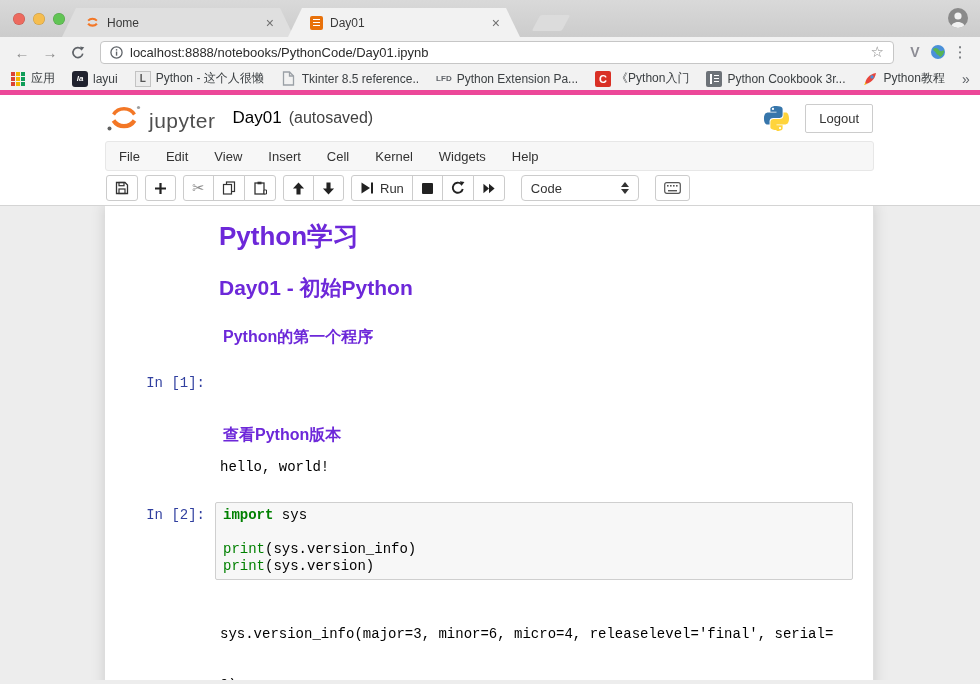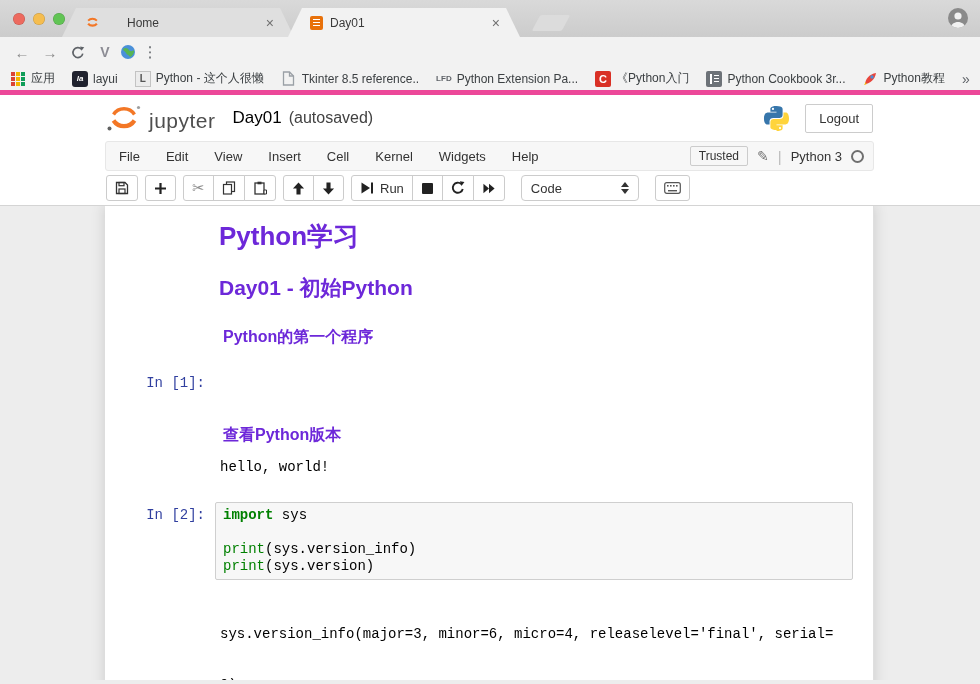--- a/index.html
+++ b/index.html
@@ -13,21 +13,21 @@
   
   .tabstrip { height: 37px; background: linear-gradient(#d9d9d9,#cccccc); position: relative;
               display: flex; align-items: flex-end; }
   .traffic { position: absolute; top: 13px; left: 13px; display: flex; gap: 8px; }
   .light { width: 12px; height: 12px; border-radius: 50%; box-shadow: inset 0 0 0 0.5px rgba(0,0,0,.2); }
   .light.red { background:#ed6a5f; } .light.yellow { background:#f5bd4f; } .light.green { background:#61c454; }
 
   .tab { height: 29px; width: 232px; display: flex; align-items: center; padding: 0 18px 0 22px;
          clip-path: polygon(14px 0, calc(100% - 14px) 0, 100% 100%, 0 100%);
          font-size: 12px; color:#3a3a3a; }
-  .tab.inactive { background: #dfdfdf; margin-left: 62px; gap: 20px; }
+  .tab.inactive { background: #dfdfdf; margin-left: 62px; }
   .tab.active   { background: #f2f2f2; margin-left: -6px; }
   .tab-label { margin-left: 7px; white-space: nowrap; overflow: hidden; }
   .tab-close { margin-left: auto; color: #707070; font-size: 14px; line-height: 1; padding: 0 2px; }
   .newtab { width: 30px; height: 16px; background:#dcdcdc; transform: skewX(-28deg);
             margin: 0 0 6px 16px; border-radius: 2px; }
   .avatar { position:absolute; right: 11px; top: 7px; }
 
   
   .fav-book { width:13px; height:14px; background:#e8710a; border-radius:2px; position:relative; flex:none; }
   .fav-book::before { content:""; position:absolute; left:3px; top:3px; width:7px; height:1.5px;
@@ -184,20 +184,31 @@
 
 <div class="urlrow">
   <span class="navbtn">←</span>
   <span class="navbtn">→</span>
   <span class="navbtn reload">
     <svg width="14" height="14" viewBox="0 0 15 15" style="display:inline-block;vertical-align:-2px">
       <path d="M12.6 8.2 A 5.3 5.3 0 1 1 11.2 3.4" fill="none" stroke="#5f6368" stroke-width="1.8"></path>
       <polygon points="9.8,0.6 14.2,1.4 11.2,5.2" fill="#5f6368"></polygon>
     </svg>
   </span>
+  <div class="omnibox">
+    <span>
+      <svg width="13" height="13" viewBox="0 0 14 14">
+        <circle cx="7" cy="7" r="6" fill="none" stroke="#5f6368" stroke-width="1.4"></circle>
+        <rect x="6.3" y="6" width="1.5" height="4.4" fill="#5f6368"></rect>
+        <rect x="6.3" y="3.4" width="1.5" height="1.5" fill="#5f6368"></rect>
+      </svg>
+    </span>
+    <span class="urltext">localhost:8888/notebooks/PythonCode/Day01.ipynb</span>
+    <span class="omni-right">☆</span>
+  </div>
   <span class="ext-v">V</span>
   <span>
     <svg width="16" height="16" viewBox="0 0 16 16">
       <circle cx="8" cy="8" r="7" fill="#4a90d9"></circle>
       <path d="M3 5c2-2 5-1 6 1s4 1 5 0c.5 2-1 6-4 7-1-2-3-2-4-4S3 7 3 5z" fill="#57b553"></path>
     </svg>
   </span>
   <span class="menu-dots">⋮</span>
 </div>
 
@@ -296,27 +307,20 @@
 
   <div class="jmenubar">
     <span class="mitem">File</span>
     <span class="mitem">Edit</span>
     <span class="mitem">View</span>
     <span class="mitem">Insert</span>
     <span class="mitem">Cell</span>
     <span class="mitem">Kernel</span>
     <span class="mitem">Widgets</span>
     <span class="mitem">Help</span>
-    <span class="jmenubar-right">
-      <button class="trusted">Trusted</button>
-      <span class="pencil">✎</span>
-      <span class="vdiv">|</span>
-      <span class="kernel-name">Python 3</span>
-      <span class="kernel-ind"></span>
-    </span>
   </div>
 
   <div class="jtoolbar">
     <button class="btn">
       <svg width="14" height="14" viewBox="0 0 14 14">
         <path d="M1.5 1.5h8.5l2.5 2.5v8.5H1.5z" fill="none" stroke="#333" stroke-width="1.3"></path>
         <rect x="4" y="8" width="6" height="4.5" fill="none" stroke="#333" stroke-width="1.2"></rect>
         <rect x="4" y="1.5" width="5" height="3.2" fill="none" stroke="#333" stroke-width="1.2"></rect>
       </svg>
     </button>

